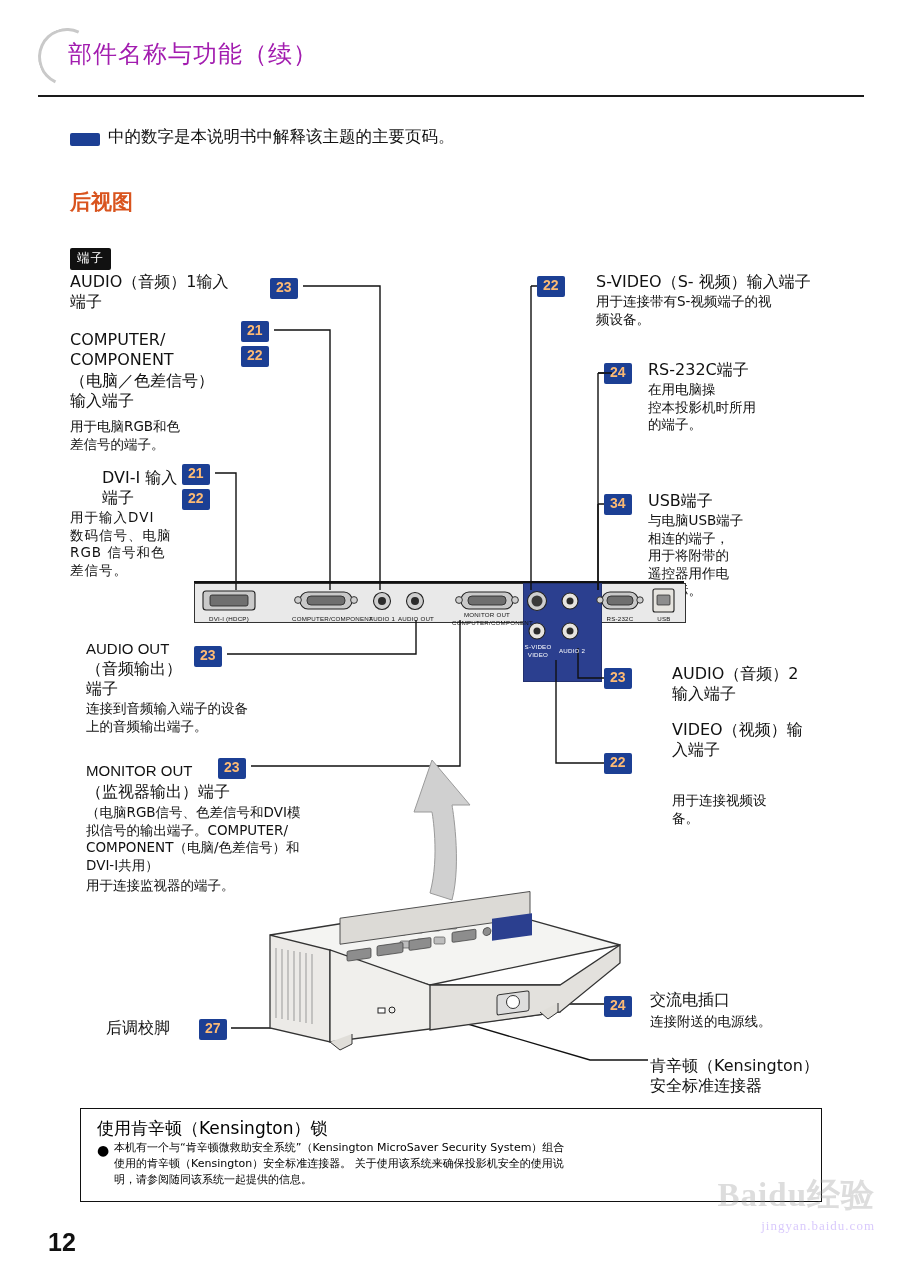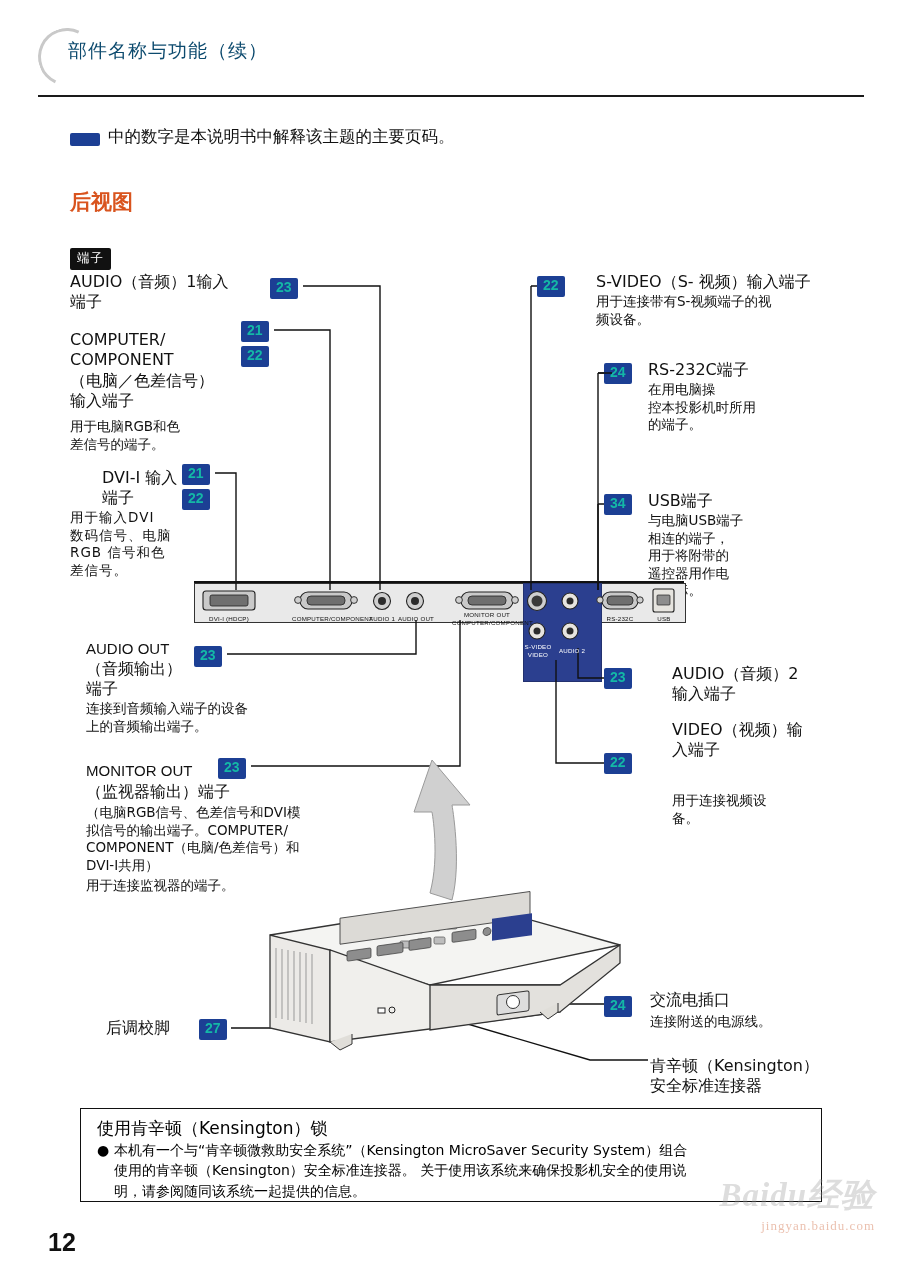--- a/index.html
+++ b/index.html
@@ -15,21 +15,21 @@
 
   
   .hdr-arc{
     position:absolute;left:38px;top:28px;width:52px;height:52px;
     border:3px solid #c9c9c9;border-radius:50%;
     border-right-color:transparent;border-bottom-color:transparent;
     transform:rotate(-20deg);
   }
   .hdr-title{
     position:absolute;left:68px;top:38px;
-    font-size:19px;letter-spacing:1px;color:#0c4a6e;
+    font-size:24px;letter-spacing:1px;color:#a21caf;
     font-family:"DejaVu Sans","Liberation Sans",sans-serif;
   }
   .hdr-rule{
     position:absolute;left:38px;top:95px;width:826px;height:2px;background:#1a1a1a;
   }
 
   
   .note-chip{
     position:absolute;left:70px;top:133px;width:30px;height:13px;
     background:#1c3f94;border-radius:2px;
@@ -50,21 +50,21 @@
     padding:2px 7px 3px 7px;border-radius:2px;letter-spacing:1px;
   }
 
   
   .tb{position:absolute;font-size:16px;line-height:1.28;color:#111;white-space:pre-line;}
   .tb.sm{font-size:13.5px;line-height:1.3;}
   .tb.lat{font-family:"Liberation Sans",sans-serif;}
 
   
   .chip{
-    position:absolute;background:#1c3f94;color:#14b8a6;
+    position:absolute;background:#1c3f94;color:#fdba74;
     font-family:"Liberation Sans",sans-serif;
     font-size:14px;font-weight:bold;
     padding:1px 6px 2px 6px;border-radius:2px;
     line-height:1.25;
   }
 
   svg.overlay{position:absolute;left:0;top:0;width:903px;height:1280px;pointer-events:none;}
 
   
   .panel{
@@ -88,29 +88,29 @@
   .pagenum{position:absolute;left:48px;top:1228px;font-size:25px;font-weight:bold;color:#111;
     font-family:"Liberation Sans",sans-serif;}
 
   
   .kbox{
     position:absolute;left:80px;top:1108px;width:740px;height:92px;
     border:1.4px solid #111;background:#fff;
   }
   .kbox .t1{position:absolute;left:16px;top:8px;font-size:17px;}
   .kbox .bullet{position:absolute;left:16px;top:33px;font-size:14px;}
-  .kbox .t2{position:absolute;left:33px;top:31px;width:700px;font-size:14px;line-height:1.45;}
+  .kbox .t2{position:absolute;left:33px;top:31px;width:700px;font-size:11px;line-height:1.45;}
 
   
   .wm{
     position:absolute;right:28px;bottom:46px;text-align:right;
     font-family:"Liberation Serif",serif;opacity:.33;
   }
-  .wm .big{font-size:33px;font-weight:bold;color:#9a9a9a;letter-spacing:1px;font-style:italic;}
-  .wm .small{font-size:13px;color:#c2410c;letter-spacing:1px;}
+  .wm .big{font-size:33px;font-weight:bold;color:#9a9a9a;letter-spacing:1px;}
+  .wm .small{font-size:13px;color:#8b5cf6;letter-spacing:1px;}
 </style>
 </head>
 <body>
 
 <div class="page">
 
   <div class="hdr-arc"></div>
   <div class="hdr-title">部件名称与功能（续）</div>
   <div class="hdr-rule"></div>
 

